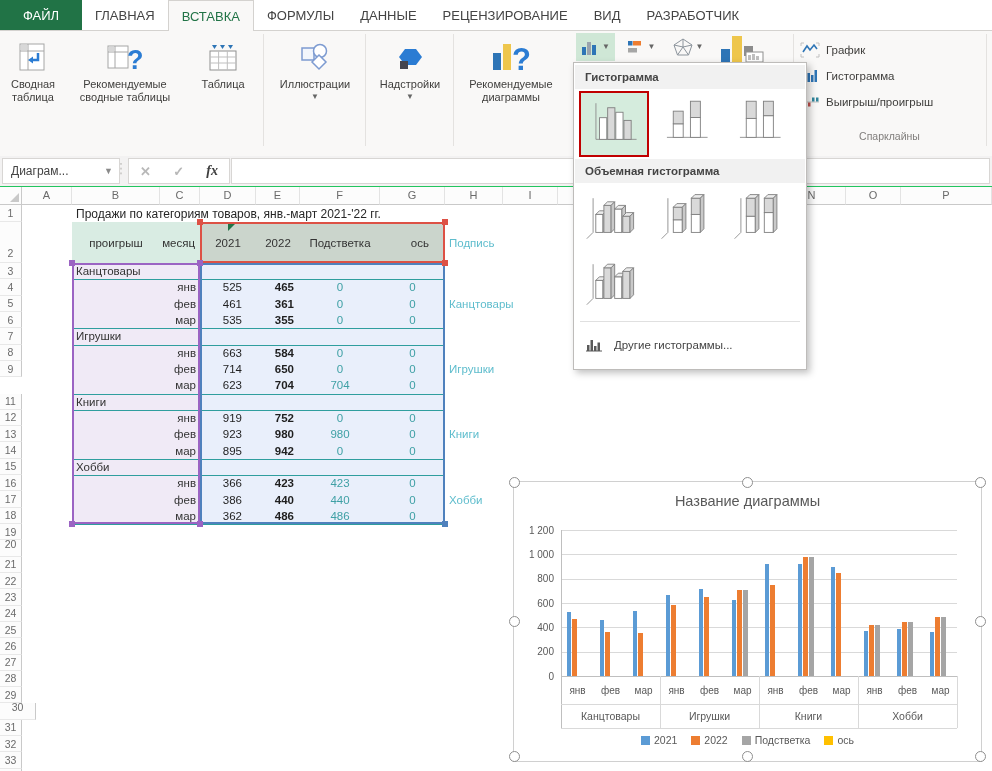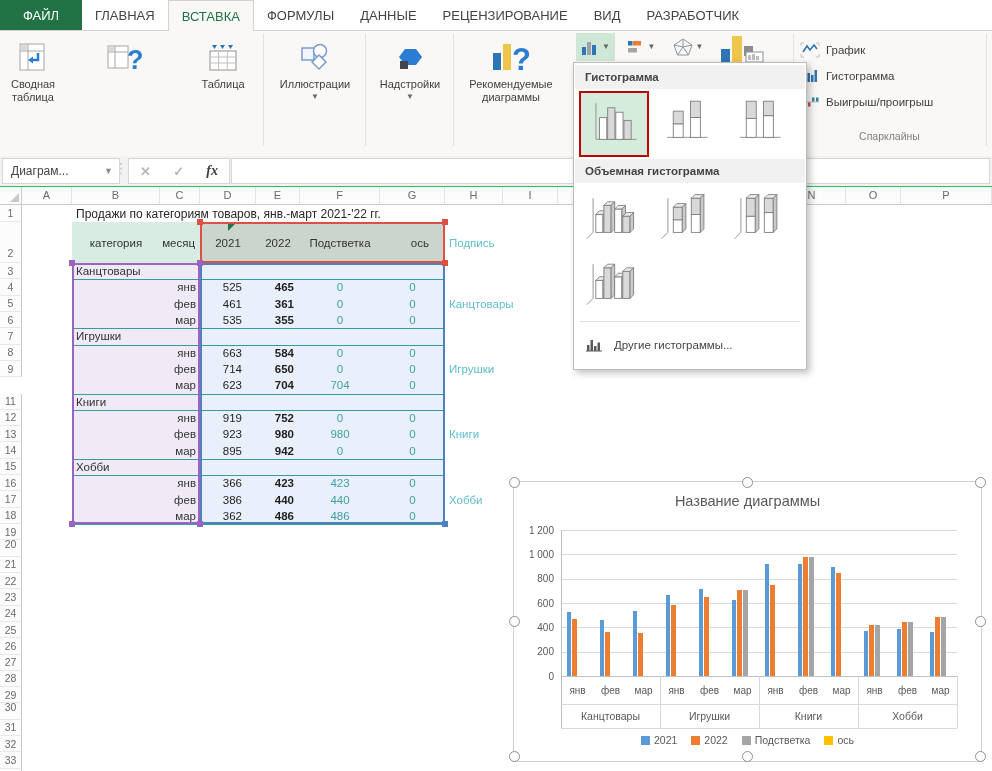--- a/index.html
+++ b/index.html
@@ -90,20 +90,21 @@
     <div class="rbtn" style="left:64px;width:122px">
       <span class="ricon">
         <svg width="40" height="34" viewBox="0 0 40 34">
             <rect x="3" y="6" width="20" height="22" fill="#fff" stroke="#a6a6a6"></rect>
             <line x1="10" y1="6" x2="10" y2="28" stroke="#a6a6a6"></line>
             <line x1="3" y1="12" x2="23" y2="12" stroke="#a6a6a6"></line>
             <rect x="4" y="7" width="5" height="4" fill="#d8d8d8"></rect>
             <text x="22" y="29" font-size="27" font-weight="bold" fill="#2b7cd3">?</text>
           </svg>
       </span>
+      <span class="rlabel">Рекомендуемые сводные таблицы</span>
     </div>
     <div class="rbtn" style="left:188px;width:70px">
       <span class="ricon">
         <svg width="34" height="32" viewBox="0 0 34 32">
             <polygon points="6,3 11,3 8.5,7" fill="#2e75b6"></polygon>
             <polygon points="14,3 19,3 16.5,7" fill="#2e75b6"></polygon>
             <polygon points="22,3 27,3 24.5,7" fill="#2e75b6"></polygon>
             <rect x="4" y="9" width="26" height="19" fill="#fff" stroke="#8f8f8f"></rect>
             <line x1="12.6" y1="9" x2="12.6" y2="28" stroke="#bfbfbf"></line>
             <line x1="21.3" y1="9" x2="21.3" y2="28" stroke="#bfbfbf"></line>
@@ -289,39 +290,39 @@
       <div style="position: absolute; box-sizing: border-box; left: 0px; top: 354.312px; width: 22px; height: 16.3125px; background: rgb(252, 252, 252); border-right: 1px solid rgb(201, 201, 201); border-bottom: 1px solid rgb(232, 232, 232); color: rgb(106, 106, 106); font-size: 10.5px; display: flex; justify-content: center; align-items: center; padding-bottom: 8px;">20</div>
       <div style="position: absolute; box-sizing: border-box; left: 0px; top: 370.625px; width: 22px; height: 16.3125px; background: rgb(252, 252, 252); border-right: 1px solid rgb(201, 201, 201); border-bottom: 1px solid rgb(232, 232, 232); color: rgb(106, 106, 106); font-size: 10.5px; display: flex; justify-content: center; align-items: center; padding-bottom: 0px;">21</div>
       <div style="position: absolute; box-sizing: border-box; left: 0px; top: 386.938px; width: 22px; height: 16.3125px; background: rgb(252, 252, 252); border-right: 1px solid rgb(201, 201, 201); border-bottom: 1px solid rgb(232, 232, 232); color: rgb(106, 106, 106); font-size: 10.5px; display: flex; justify-content: center; align-items: center; padding-bottom: 0px;">22</div>
       <div style="position: absolute; box-sizing: border-box; left: 0px; top: 403.25px; width: 22px; height: 16.3125px; background: rgb(252, 252, 252); border-right: 1px solid rgb(201, 201, 201); border-bottom: 1px solid rgb(232, 232, 232); color: rgb(106, 106, 106); font-size: 10.5px; display: flex; justify-content: center; align-items: center; padding-bottom: 0px;">23</div>
       <div style="position: absolute; box-sizing: border-box; left: 0px; top: 419.562px; width: 22px; height: 16.3125px; background: rgb(252, 252, 252); border-right: 1px solid rgb(201, 201, 201); border-bottom: 1px solid rgb(232, 232, 232); color: rgb(106, 106, 106); font-size: 10.5px; display: flex; justify-content: center; align-items: center; padding-bottom: 0px;">24</div>
       <div style="position: absolute; box-sizing: border-box; left: 0px; top: 435.875px; width: 22px; height: 16.3125px; background: rgb(252, 252, 252); border-right: 1px solid rgb(201, 201, 201); border-bottom: 1px solid rgb(232, 232, 232); color: rgb(106, 106, 106); font-size: 10.5px; display: flex; justify-content: center; align-items: center; padding-bottom: 0px;">25</div>
       <div style="position: absolute; box-sizing: border-box; left: 0px; top: 452.188px; width: 22px; height: 16.3125px; background: rgb(252, 252, 252); border-right: 1px solid rgb(201, 201, 201); border-bottom: 1px solid rgb(232, 232, 232); color: rgb(106, 106, 106); font-size: 10.5px; display: flex; justify-content: center; align-items: center; padding-bottom: 0px;">26</div>
       <div style="position: absolute; box-sizing: border-box; left: 0px; top: 468.5px; width: 22px; height: 16.3125px; background: rgb(252, 252, 252); border-right: 1px solid rgb(201, 201, 201); border-bottom: 1px solid rgb(232, 232, 232); color: rgb(106, 106, 106); font-size: 10.5px; display: flex; justify-content: center; align-items: center; padding-bottom: 0px;">27</div>
       <div style="position: absolute; box-sizing: border-box; left: 0px; top: 484.812px; width: 22px; height: 16.3125px; background: rgb(252, 252, 252); border-right: 1px solid rgb(201, 201, 201); border-bottom: 1px solid rgb(232, 232, 232); color: rgb(106, 106, 106); font-size: 10.5px; display: flex; justify-content: center; align-items: center; padding-bottom: 0px;">28</div>
       <div style="position: absolute; box-sizing: border-box; left: 0px; top: 501.125px; width: 22px; height: 16.3125px; background: rgb(252, 252, 252); border-right: 1px solid rgb(201, 201, 201); border-bottom: 1px solid rgb(232, 232, 232); color: rgb(106, 106, 106); font-size: 10.5px; display: flex; justify-content: center; align-items: center; padding-bottom: 0px;">29</div>
-      <div style="position: absolute; box-sizing: border-box; left: 0px; top: 517.438px; width: 22px; height: 16.3125px; background: rgb(252, 252, 252); border-right: 1px solid rgb(201, 201, 201); border-bottom: 1px solid rgb(232, 232, 232); color: rgb(106, 106, 106); font-size: 10.5px; display: flex; justify-content: center; align-items: center; padding-bottom: 8px;">30</div>
+      <div style="position: absolute; box-sizing: border-box; left: 0px; top: 517.438px; width: 36px; height: 16.3125px; background: rgb(252, 252, 252); border-right: 1px solid rgb(201, 201, 201); border-bottom: 1px solid rgb(232, 232, 232); color: rgb(106, 106, 106); font-size: 10.5px; display: flex; justify-content: center; align-items: center; padding-bottom: 8px;">30</div>
       <div style="position: absolute; box-sizing: border-box; left: 0px; top: 533.75px; width: 22px; height: 16.3125px; background: rgb(252, 252, 252); border-right: 1px solid rgb(201, 201, 201); border-bottom: 1px solid rgb(232, 232, 232); color: rgb(106, 106, 106); font-size: 10.5px; display: flex; justify-content: center; align-items: center; padding-bottom: 0px;">31</div>
       <div style="position: absolute; box-sizing: border-box; left: 0px; top: 550.062px; width: 22px; height: 16.3125px; background: rgb(252, 252, 252); border-right: 1px solid rgb(201, 201, 201); border-bottom: 1px solid rgb(232, 232, 232); color: rgb(106, 106, 106); font-size: 10.5px; display: flex; justify-content: center; align-items: center; padding-bottom: 0px;">32</div>
       <div style="position: absolute; box-sizing: border-box; left: 0px; top: 566.375px; width: 22px; height: 16.3125px; background: rgb(252, 252, 252); border-right: 1px solid rgb(201, 201, 201); border-bottom: 1px solid rgb(232, 232, 232); color: rgb(106, 106, 106); font-size: 10.5px; display: flex; justify-content: center; align-items: center; padding-bottom: 0px;">33</div>
       <div style="position: absolute; box-sizing: border-box; left: 0px; top: 582.688px; width: 22px; height: 16.3125px; background: rgb(252, 252, 252); border-right: 1px solid rgb(201, 201, 201); border-bottom: 1px solid rgb(232, 232, 232); color: rgb(106, 106, 106); font-size: 10.5px; display: flex; justify-content: center; align-items: center; padding-bottom: 0px;">34</div>
       <div style="position: absolute; box-sizing: border-box; left: 72px; top: 36px; width: 128px; height: 41px; background: rgb(217, 236, 227);"></div>
       <div style="position: absolute; box-sizing: border-box; left: 200px; top: 36px; width: 245px; height: 41px; background: rgb(203, 213, 204);"></div>
       <div style="position: absolute; box-sizing: border-box; left: 72px; top: 77px; width: 128px; height: 261px; background: rgb(240, 234, 246);"></div>
       <div style="position: absolute; box-sizing: border-box; left: 200px; top: 77px; width: 245px; height: 261px; background: rgb(233, 239, 251);"></div>
       <div style="position: absolute; box-sizing: border-box; left: 73px; top: 93.3125px; width: 371px; height: 1px; background: rgb(47, 158, 158);"></div>
       <div style="position: absolute; box-sizing: border-box; left: 73px; top: 142.25px; width: 371px; height: 1px; background: rgb(47, 158, 158);"></div>
       <div style="position: absolute; box-sizing: border-box; left: 73px; top: 158.562px; width: 371px; height: 1px; background: rgb(47, 158, 158);"></div>
       <div style="position: absolute; box-sizing: border-box; left: 73px; top: 207.5px; width: 371px; height: 1px; background: rgb(47, 158, 158);"></div>
       <div style="position: absolute; box-sizing: border-box; left: 73px; top: 223.812px; width: 371px; height: 1px; background: rgb(47, 158, 158);"></div>
       <div style="position: absolute; box-sizing: border-box; left: 73px; top: 272.75px; width: 371px; height: 1px; background: rgb(47, 158, 158);"></div>
       <div style="position: absolute; box-sizing: border-box; left: 73px; top: 289.062px; width: 371px; height: 1px; background: rgb(47, 158, 158);"></div>
       <div style="position: absolute; box-sizing: border-box; left: 73px; top: 338px; width: 371px; height: 1px; background: rgb(47, 158, 158);"></div>
       <div style="position: absolute; box-sizing: border-box; left: 76px; top: 19px; width: 430px; height: 17px; font-size: 12px; color: rgb(38, 38, 38); white-space: nowrap; display: flex; align-items: center; justify-content: flex-start;">Продажи по категориям товаров, янв.-март 2021-'22 гг.</div>
-      <div style="position: absolute; box-sizing: border-box; left: 72px; top: 36px; width: 88px; height: 41px; font-size: 11.5px; color: rgb(51, 51, 51); padding-right: 0px; display: flex; align-items: center; justify-content: center;">категория</div>
+      <div style="position: absolute; box-sizing: border-box; left: 72px; top: 36px; width: 88px; height: 41px; font-size: 11.5px; color: rgb(51, 51, 51); padding-right: 0px; display: flex; align-items: center; justify-content: center;">проигрыш</div>
       <div style="position: absolute; box-sizing: border-box; left: 160px; top: 36px; width: 40px; height: 41px; font-size: 11.5px; color: rgb(51, 51, 51); padding-right: 5px; display: flex; align-items: center; justify-content: flex-end;">месяц</div>
       <div style="position: absolute; box-sizing: border-box; left: 200px; top: 36px; width: 56px; height: 41px; font-size: 11.5px; color: rgb(51, 51, 51); padding-right: 0px; display: flex; align-items: center; justify-content: center;">2021</div>
       <div style="position: absolute; box-sizing: border-box; left: 256px; top: 36px; width: 44px; height: 41px; font-size: 11.5px; color: rgb(51, 51, 51); padding-right: 0px; display: flex; align-items: center; justify-content: center;">2022</div>
       <div style="position: absolute; box-sizing: border-box; left: 300px; top: 36px; width: 80px; height: 41px; font-size: 11.5px; color: rgb(51, 51, 51); padding-right: 0px; display: flex; align-items: center; justify-content: center;">Подстветка</div>
       <div style="position: absolute; box-sizing: border-box; left: 380px; top: 36px; width: 65px; height: 41px; font-size: 11.5px; color: rgb(51, 51, 51); padding-right: 16px; display: flex; align-items: center; justify-content: flex-end;">ось</div>
       <div style="position: absolute; box-sizing: border-box; left: 76px; top: 77px; width: 120px; height: 16.3125px; font-size: 11.5px; color: rgb(51, 51, 51); display: flex; align-items: center; justify-content: flex-start;">Канцтовары</div>
       <div style="position: absolute; box-sizing: border-box; left: 160px; top: 93.3125px; width: 36px; height: 16.3125px; font-size: 11.5px; color: rgb(51, 51, 51); display: flex; align-items: center; justify-content: flex-end;">янв</div>
       <div style="position: absolute; box-sizing: border-box; left: 200px; top: 93.3125px; width: 48px; height: 16.3125px; font-size: 11.5px; color: rgb(31, 31, 31); padding-right: 6px; display: flex; align-items: center; justify-content: flex-end;">525</div>
       <div style="position: absolute; box-sizing: border-box; left: 256px; top: 93.3125px; width: 44px; height: 16.3125px; font-size: 11.5px; color: rgb(31, 31, 31); font-weight: 700; padding-right: 6px; display: flex; align-items: center; justify-content: flex-end;">465</div>
       <div style="position: absolute; box-sizing: border-box; left: 300px; top: 93.3125px; width: 80px; height: 16.3125px; font-size: 11.5px; color: rgb(63, 160, 165); display: flex; align-items: center; justify-content: center;">0</div>

